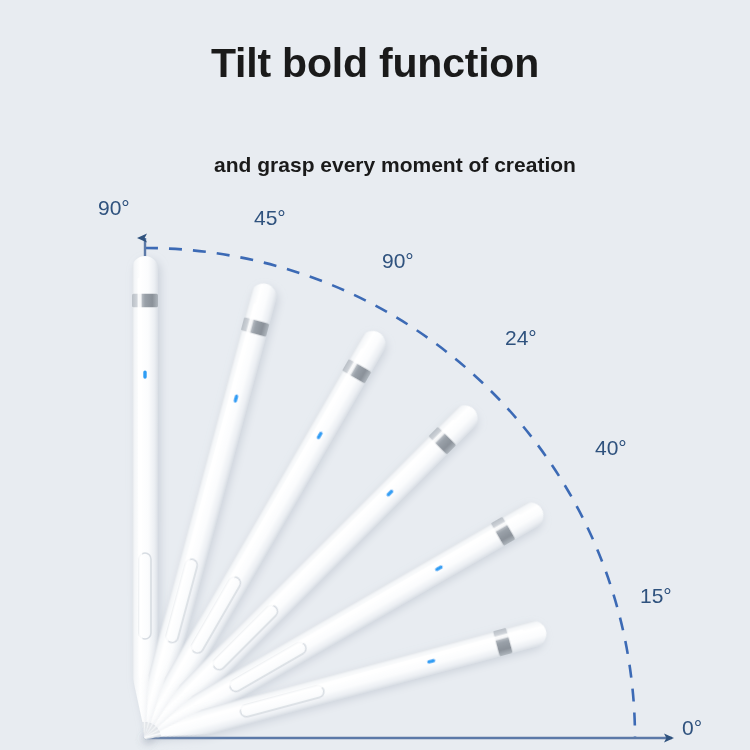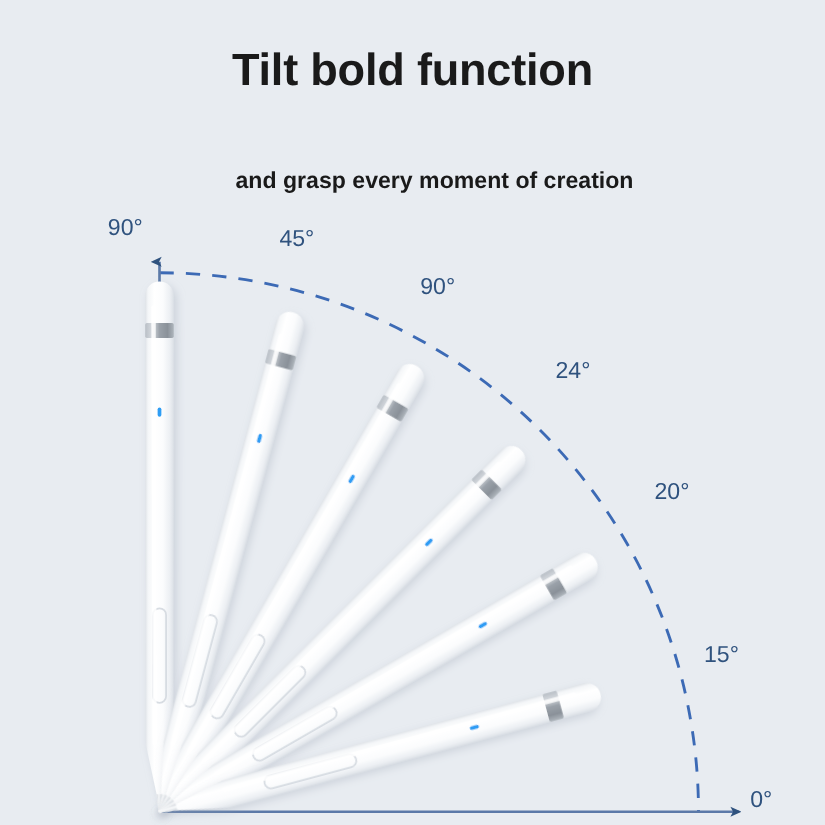--- a/index.html
+++ b/index.html
@@ -162,18 +162,18 @@
           <path d="M 142.4 706 L 147.6 706 L 146 722 L 144 722 Z" fill="url(#tipGrad)"></path>
         </g>
       </g>
   </svg>
 
   <div id="labels-layer">
       <div class="angle-label" style="left: 98px; top: 180px;">90°</div>
       <div class="angle-label" style="left: 254px; top: 190px;">45°</div>
       <div class="angle-label" style="left: 382px; top: 233px;">90°</div>
       <div class="angle-label" style="left: 505px; top: 310px;">24°</div>
-      <div class="angle-label" style="left: 595px; top: 420px;">20°</div>
+      <div class="angle-label" style="left: 595px; top: 420px;">40°</div>
       <div class="angle-label" style="left: 640px; top: 568px;">15°</div>
       <div class="angle-label" style="left: 682px; top: 700px;">0°</div>
     </div>
 
 </div>
 
 </body></html>

